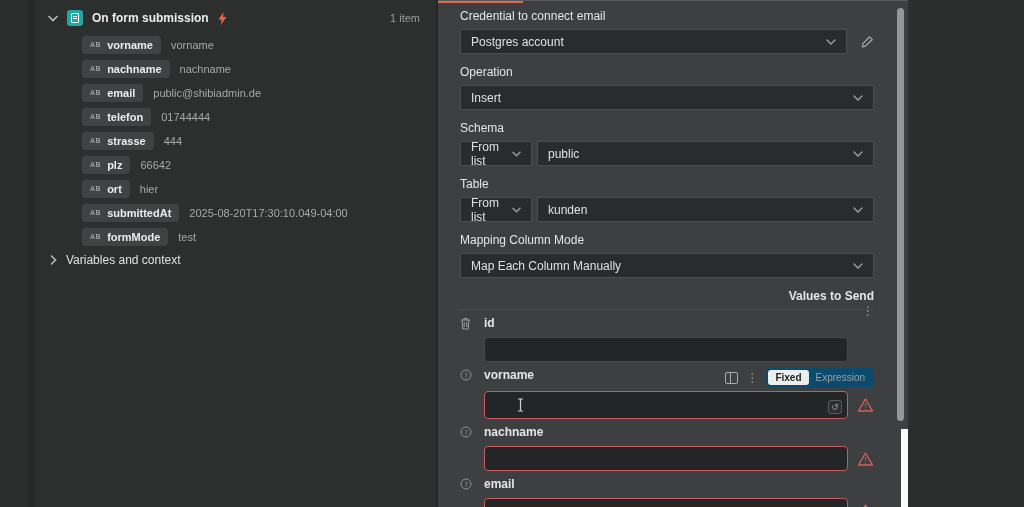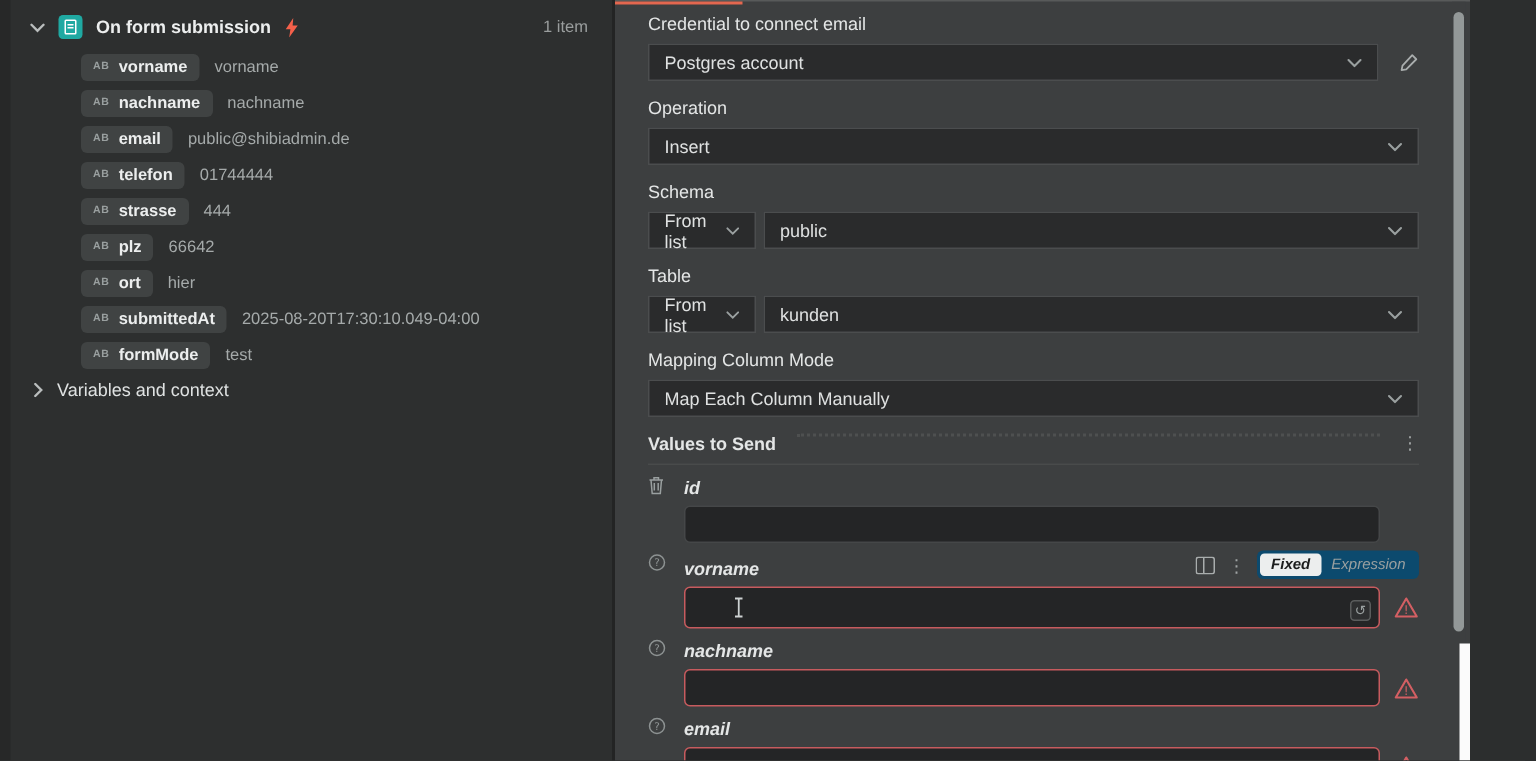--- a/index.html
+++ b/index.html
@@ -1,18 +1,18 @@
 <!DOCTYPE html>
 <html><head>
 <meta charset="utf-8">
 <style>
   * { margin:0; padding:0; box-sizing:border-box; }
   html,body { width:1024px; height:507px; overflow:hidden; background:#2c2e2e;
     font-family:"Liberation Sans","DejaVu Sans",sans-serif; }
-  .app { display:flex; width:980px; height:507px; }
+  .app { display:flex; width:908px; height:507px;padding-left:28px; }
 
   
   .left { position:relative; width:410px; height:100%; background:#2d2f2f;
     border-right:2px solid #232424; flex-shrink:0; }
   .left::before { content:""; position:absolute; left:0; top:0; width:7px; height:100%;
     background:#272828; }
   .lp-header { display:flex; align-items:center; gap:9px; padding:10px 16px 10px 20px; }
   .lp-title { font-size:12px; font-weight:bold; color:#eceeee; }
   .node-icon { width:16px; height:16px; border-radius:3px; background:#1fa9a2;
     display:flex; align-items:center; justify-content:center; }
@@ -40,30 +40,30 @@
   .sel { height:25px; background:#2a2b2c; border:1px solid #4b4d4e; border-radius:0;
     display:flex; align-items:center; padding:0 10px; font-size:12px; color:#dfe1e1;
     cursor:pointer; }
   .sel .chev { margin-left:auto; }
   .row { display:flex; align-items:center; gap:5px; }
   .row .grow { flex:1; }
   .pencil { margin-left:9px; }
   .mode-sel { width:72px; }
   .mode-sel .chev { margin-left:6px; }
 
-  .values-head { display:flex; align-items:flex-start; height:21px; margin-top:2px;
-    border-bottom:1px solid #494b4b; padding-bottom:5px; }
+  .values-head { display:flex; align-items:flex-end; height:21px; margin-top:2px;
+    border-bottom:1px solid #494b4b; padding-bottom:5px;flex-direction:column; }
   .values-title { font-size:12px; font-weight:bold; color:#e4e6e6; }
   .dotfill { flex:1; border-top:2px dotted #4e5050; margin:0 14px; height:0; }
   .kebab { color:#9fa3a3; font-size:12px; line-height:1; cursor:pointer; }
 
   .vf { display:flex; margin-top:6px; }
   .vf .gutter { width:24px; padding-top:1px; }
   .vf .body { flex:1; }
-  .vf .lrow { display:flex; align-items:flex-end; height:16px; margin-bottom:5px;font-style:italic; }
+  .vf .lrow { display:flex; align-items:flex-start; height:16px; margin-bottom:5px; }
   .vf.vn .lrow { height:18px; }
   .vf .fname { font-size:12px; font-weight:bold; color:#e4e6e6; }
   .rctrl { margin-left:auto; display:flex; align-items:center; gap:8px; }
   .toggle { display:flex; background:#0c4a6e; border-radius:4px; padding:2px; }
   .tg-fixed { background:#eceeee; color:#1c1d1d; font-size:10px; font-weight:bold;
     padding:2px 7px; border-radius:3px; cursor:pointer; }
   .tg-expr { color:#9aa0a0; font-size:10px; padding:2px 7px; cursor:pointer; }
   .irow { display:flex; align-items:center; }
   .tin { flex:1; height:25px; background:#242526; border:1px solid #454748;
     border-radius:4px; color:#dfe1e1; font-size:12px; padding:0 8px; outline:none; }

